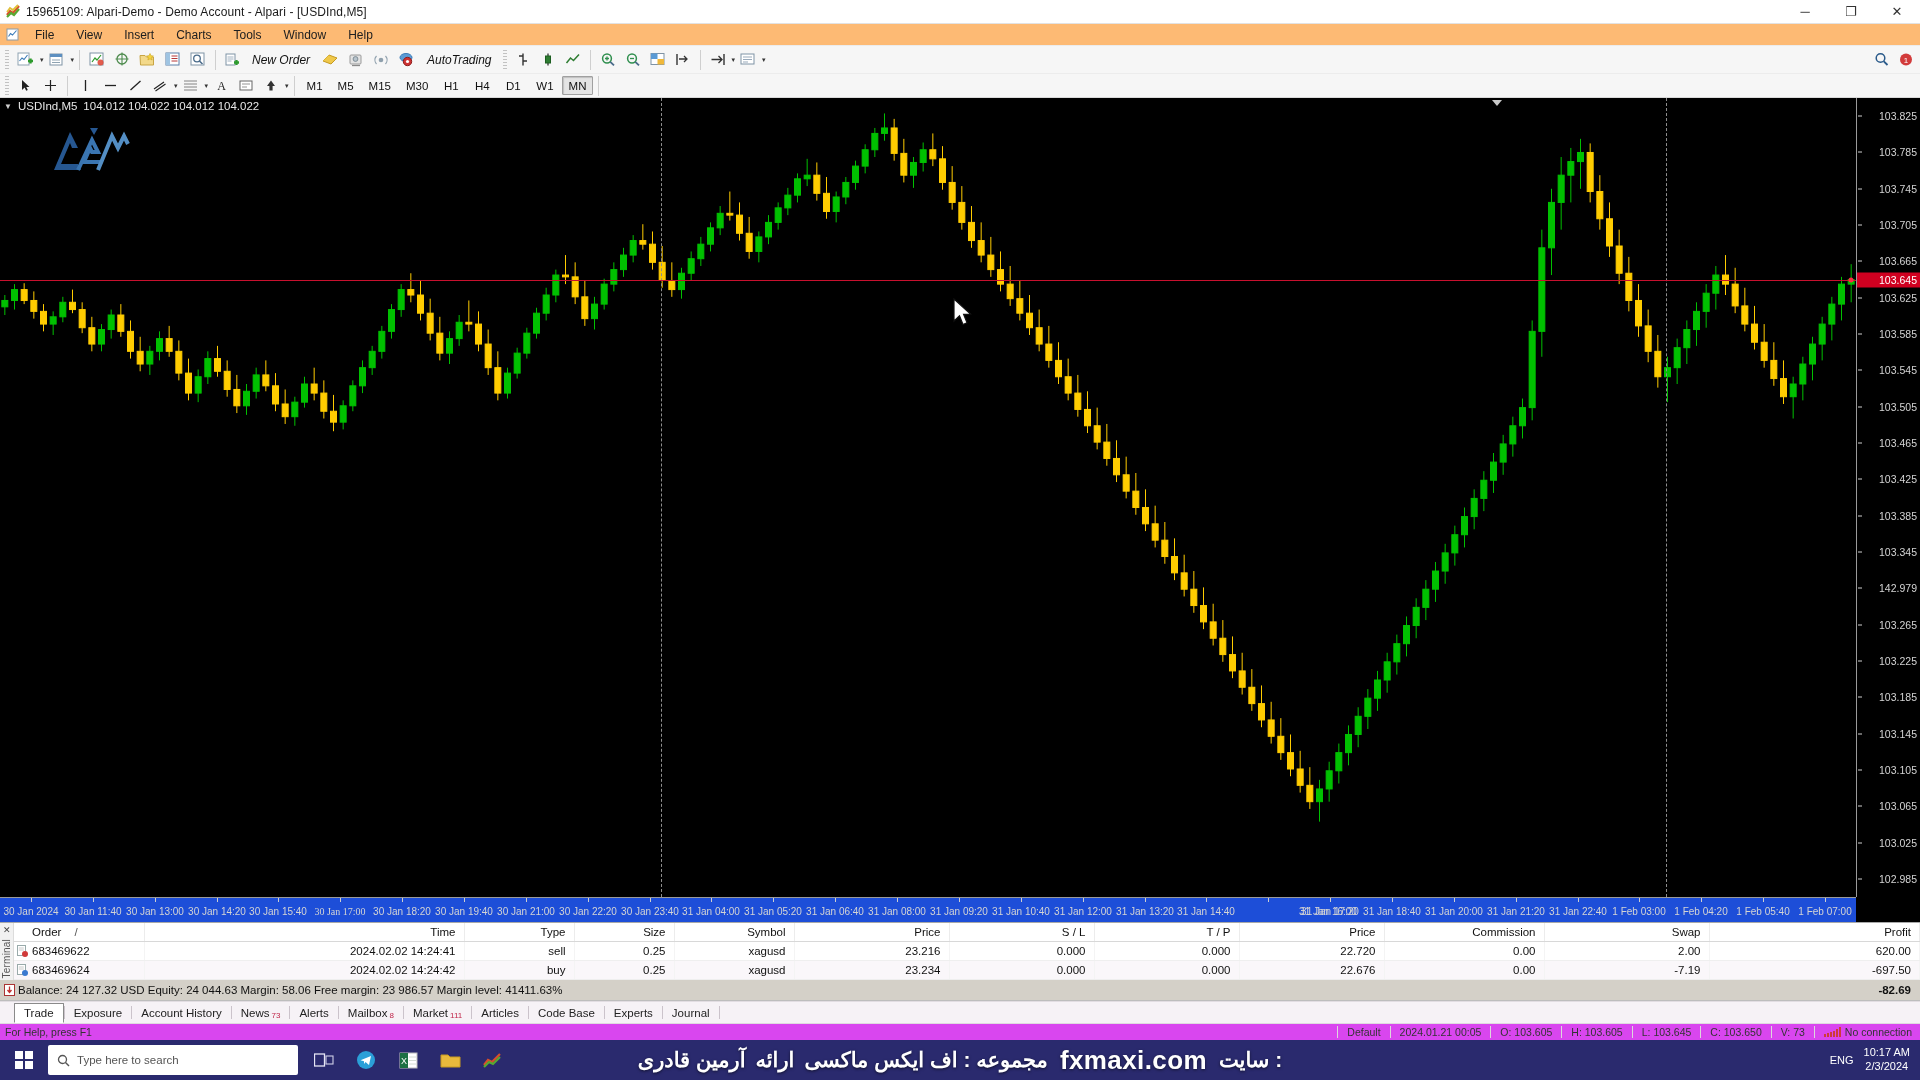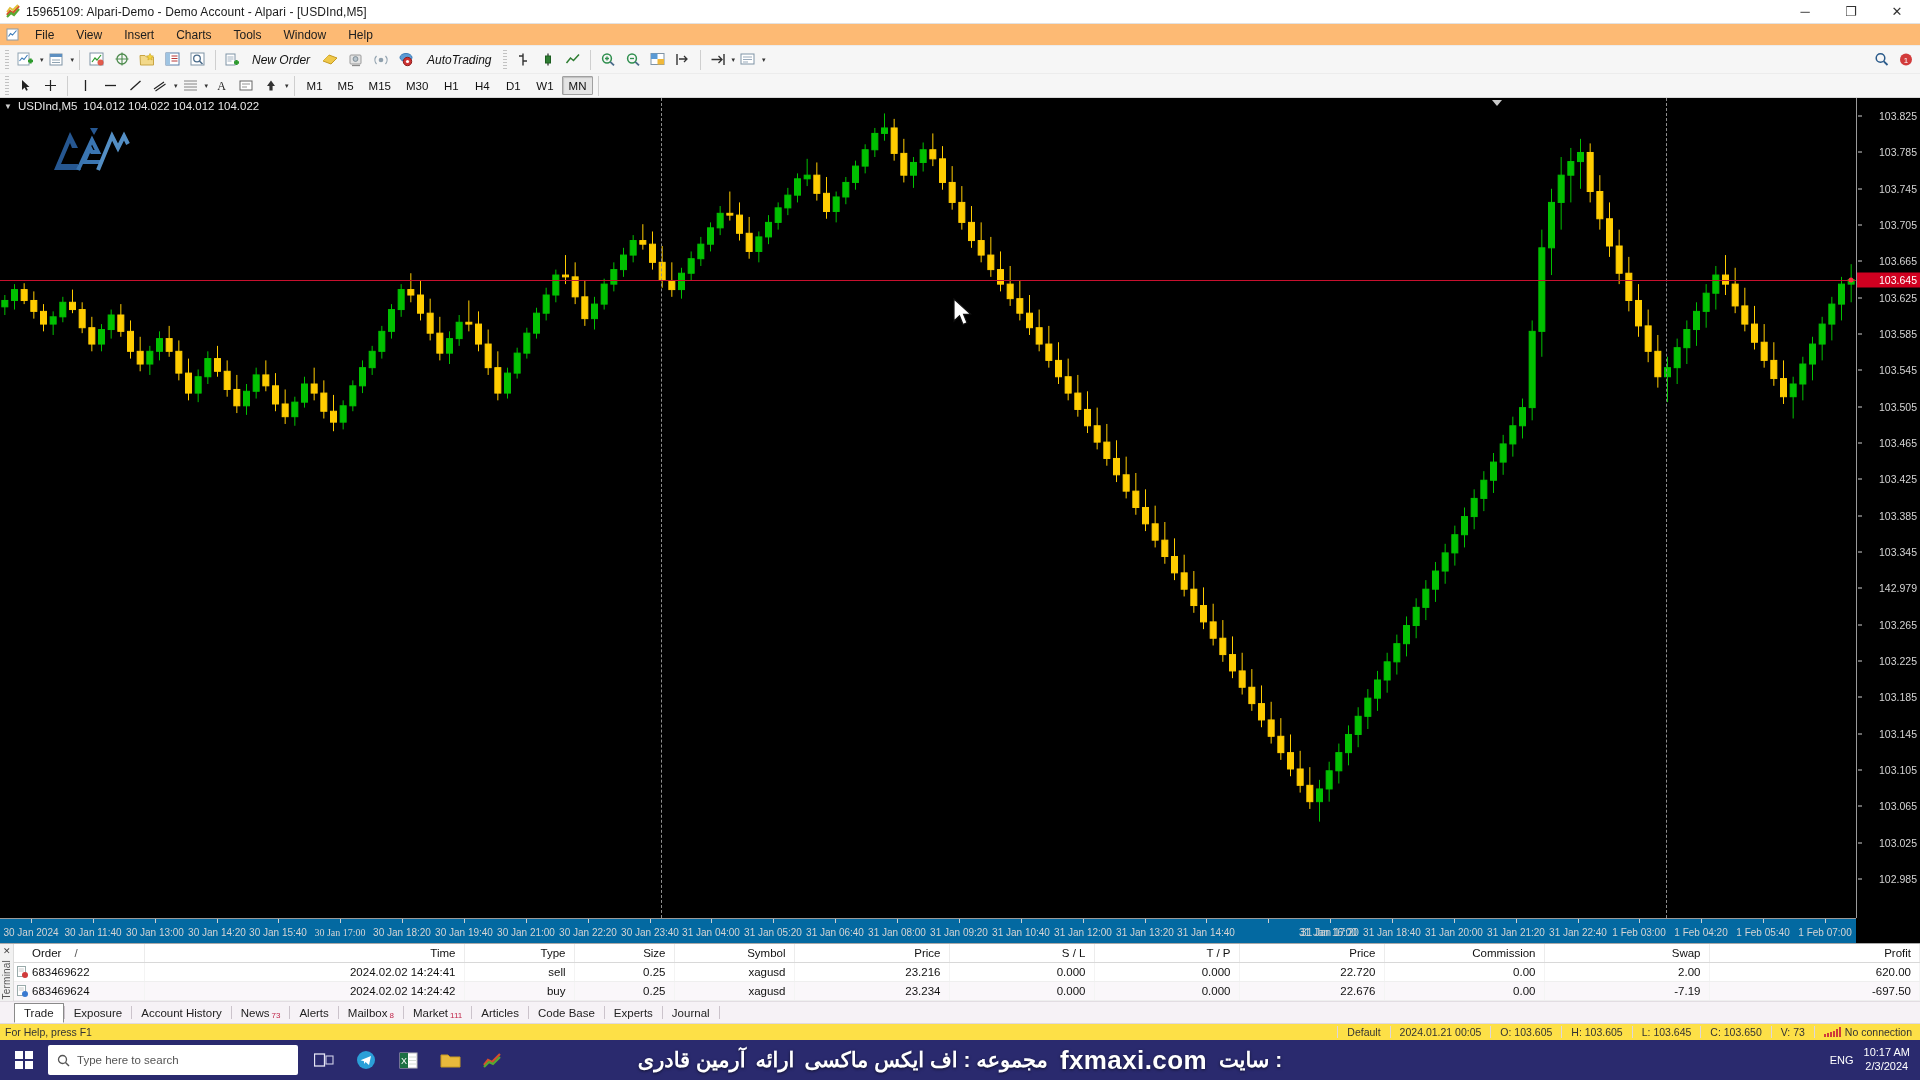--- a/index.html
+++ b/index.html
@@ -105,21 +105,21 @@
     background: #d00020; color: #fff; font-size: 10.5px;
     display: flex; align-items: center; justify-content: flex-end;
     padding-right: 3px; transform: translateY(-50%); z-index: 5;
   }
   .bid-line { position: absolute; left: 0; right: 64px; height: 1px; background: #c8102e; z-index: 3; }
   .bid-dot { position: absolute; width: 5px; height: 5px; background: #ff2a44;
     border-radius: 50%; transform: translate(-50%,-50%); z-index: 4; }
 
   .timescale {
     position: absolute; left: 0; right: 64px; bottom: 0; height: 25px;
-    background: #0369a1; border-top: 1px solid #9a9a9a; z-index: 4;
+    background: #1d4ed8; border-top: 1px solid #9a9a9a; z-index: 4;
   }
   .tl { position: absolute; bottom: 5px; font-size: 10px; color: #d4d4d4;
        transform: translateX(-50%); white-space: nowrap; }
   .ttick { position: absolute; top: 0; width: 1px; height: 4px; background: #cfcfcf; }
 
   .vline { position: absolute; top: 0; bottom: 25px; width: 0; z-index: 3;
     border-left: 1px dashed #8e8e8e; }
   .vmark { position: absolute; top: 2px; width: 0; height: 0; z-index: 3;
     border-left: 5px solid transparent; border-right: 5px solid transparent;
     border-top: 6px solid #c9c9c9; transform: translateX(-50%); }
@@ -186,21 +186,21 @@
   }
   .tab.active {
     background: #fff; border: 1px solid #8a8a8a; border-bottom-color: #fff;
     border-radius: 1px 1px 0 0; font-weight: normal;
   }
   .tab-sep { width: 1px; height: 13px; background: #cbc3cb; align-self: center; }
   .badge { font-size: 8px; color: #c0264a; vertical-align: sub; position: relative; top: 3px; }
 
   
   .statusbar {
-    flex: 0 0 17px; height: 17px; background: #fde047;
+    flex: 0 0 17px; height: 17px; background: #d946ef;
     display: flex; align-items: center; font-size: 10.5px; color: #333;
     border-top: 1px solid #e0dae0;
   }
   .sb-help { padding-left: 5px; flex: 1; }
   .sb-cell { padding: 0 9px; border-left: 1px solid #ddd6dd; white-space: nowrap; }
   .sb-conn { display: flex; align-items: center; gap: 4px; padding: 0 8px 0 9px;
     border-left: 1px solid #ddd6dd; }
   .bars { display: flex; align-items: flex-end; gap: 1px; height: 10px; }
   .bars i { width: 2px; background: #cf3a3a; display: block; }
 
@@ -1098,20 +1098,30 @@
             <td>22.676</td>
             <td>0.00</td>
             <td>-7.19</td>
             <td>-697.50</td>
           </tr>
         </tbody>
       </table>
     </div>
   </div>
 
+  <div class="summary">
+    <span class="s-icon">
+      <svg width="11" height="12" viewBox="0 0 11 12">
+        <rect x="0.5" y="0.5" width="10" height="11" fill="#fff" stroke="#a33"></rect>
+        <path d="M5.5 2.5 v5 M3.5 6 l2 2.5 l2-2.5" stroke="#c03030" stroke-width="1.3" fill="none"></path>
+      </svg>
+    </span>
+    <span class="s-text">Balance: 24 127.32 USD  Equity: 24 044.63  Margin: 58.06  Free margin: 23 986.57  Margin level: 41411.63%</span>
+    <span class="s-profit">-82.69</span>
+  </div>
 
   <div class="tabs">
     <div class="tab active">
         <span>Trade</span>
       </div>
     <span class="tab-sep"></span>
     <div class="tab">
         <span>Exposure</span>
       </div>
     <span class="tab-sep"></span>

